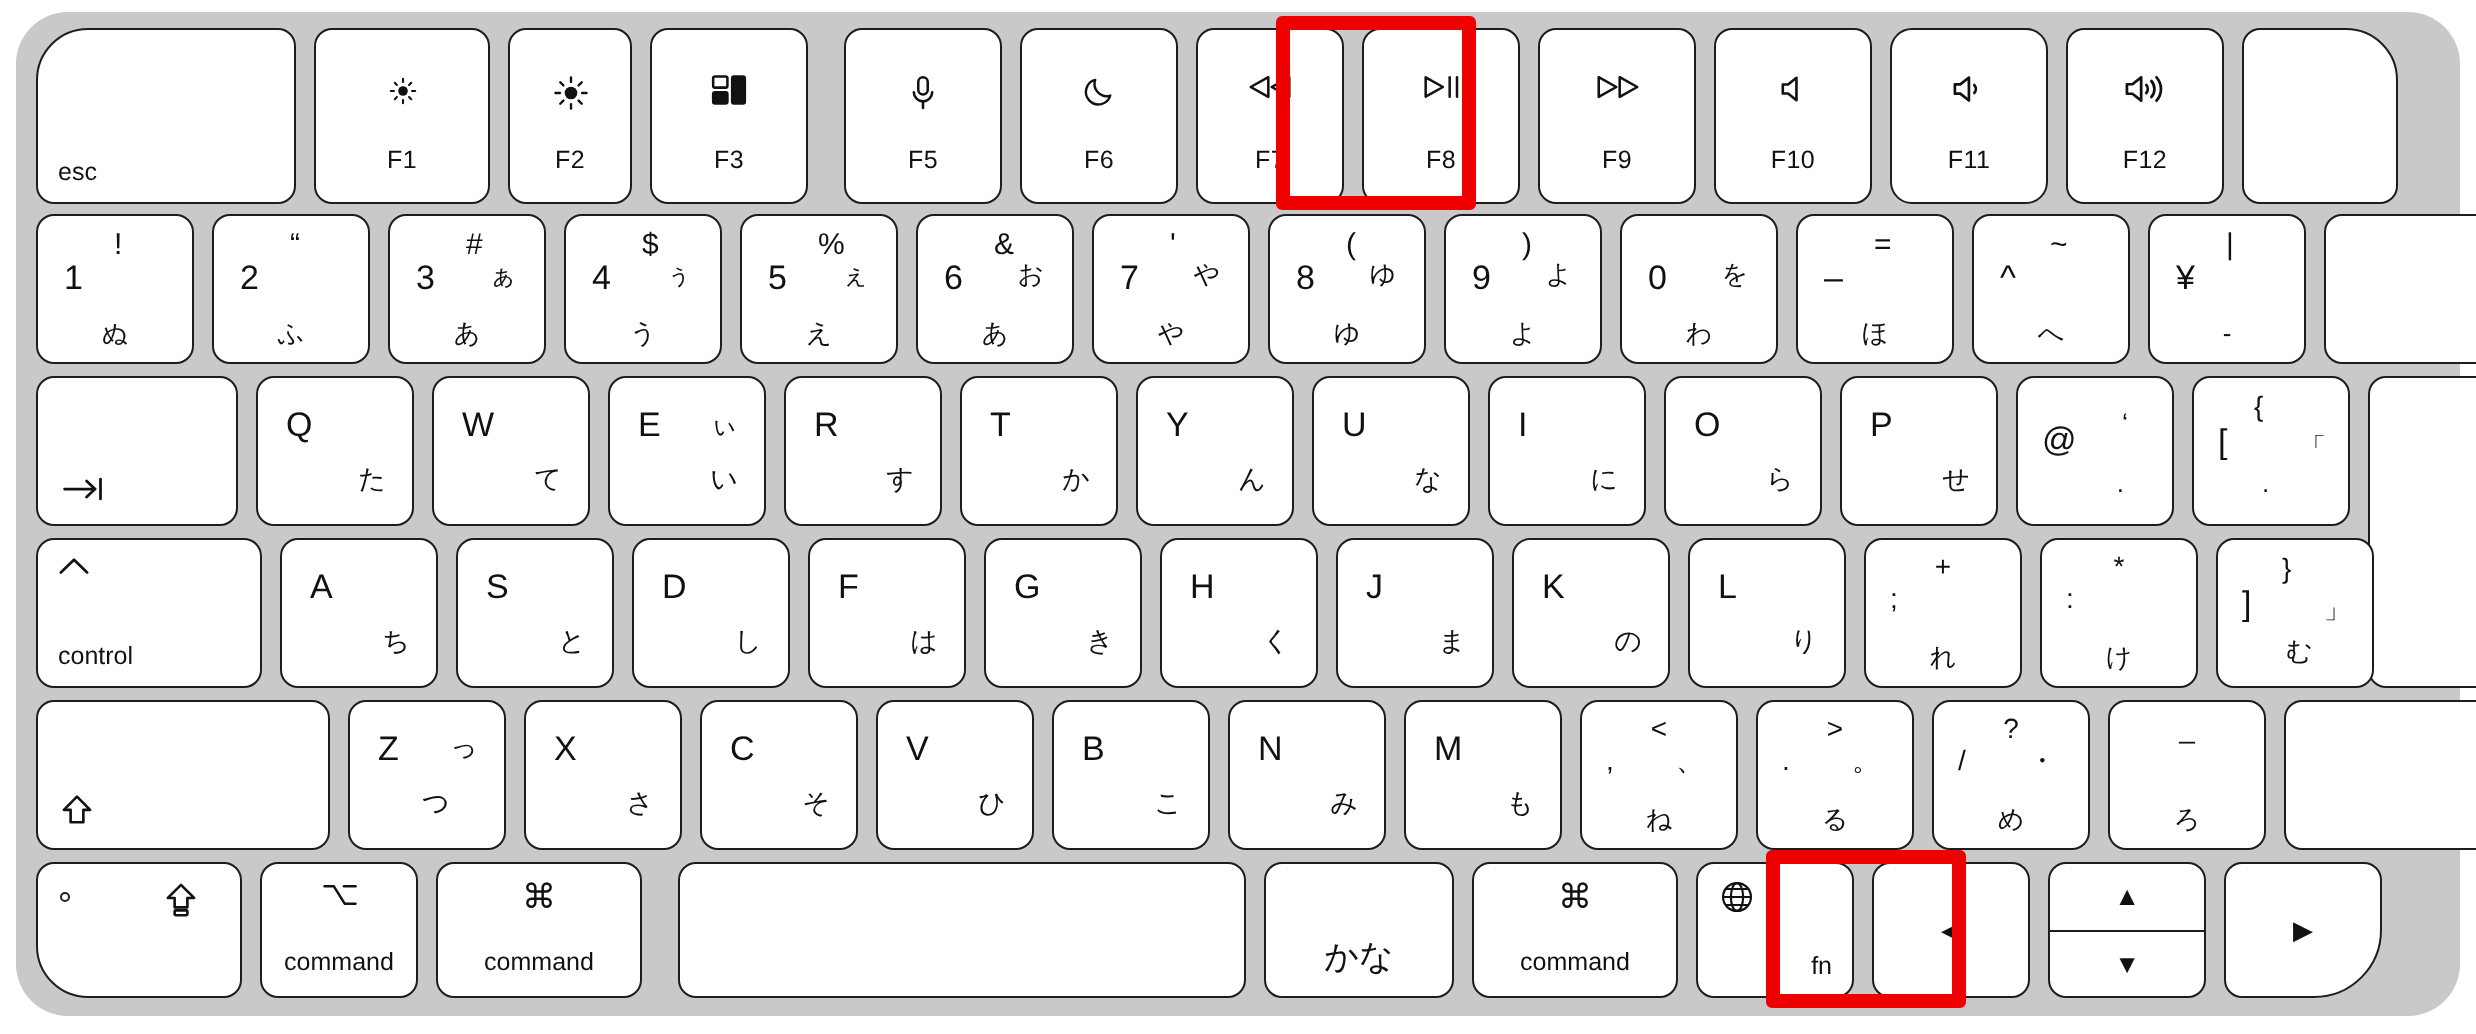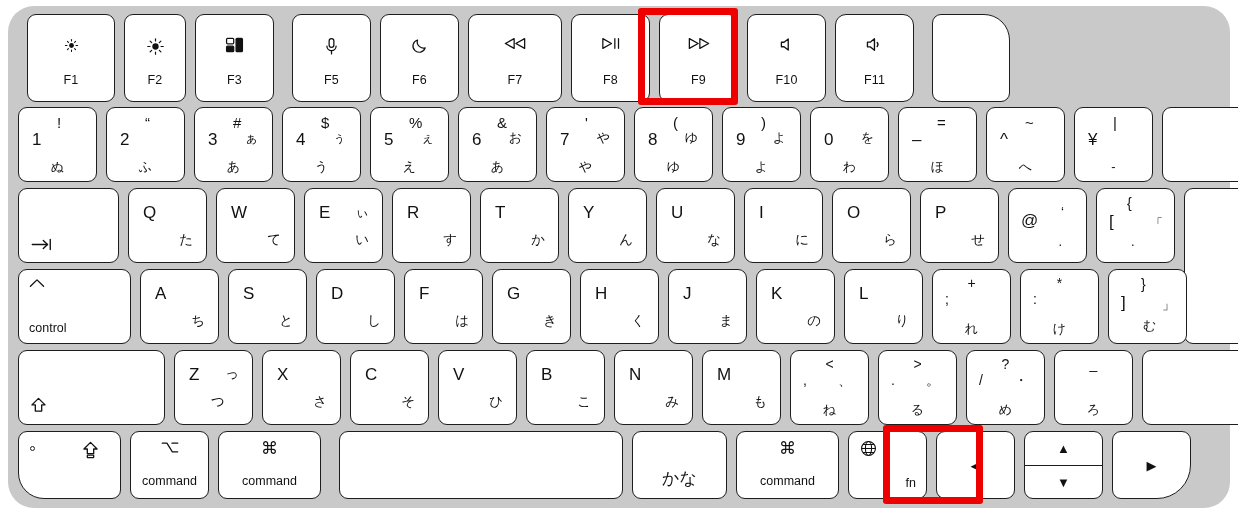--- a/index.html
+++ b/index.html
@@ -198,20 +198,23 @@
   }
   svg { display: block; }
 </style>
 </head>
 <body>
 
 <div id="keyboard">
 
   <div class="row" style="top:8px; left:10px; height:88px;">
 
+    <div class="key round-tl" style="width:130px;">
+      <span class="lbl botleft">esc</span>
+    </div>
     <div class="spacer" style="width:9px;"></div>
 
     <div class="key" style="width:88px;">
       <span class="lbl fn-icon">
         <svg width="17" height="17" viewBox="0 0 24 24" fill="none" stroke="#111" stroke-width="1.5" style="margin:0 auto;">
           <circle cx="12" cy="12" r="3.4" fill="#111" stroke="none"></circle>
           <g stroke-linecap="round">
             <line x1="12" y1="3.4" x2="12" y2="5.6"></line>
               <line x1="12" y1="18.4" x2="12" y2="20.6"></line>
             <line x1="3.4" y1="12" x2="5.6" y2="12"></line>
@@ -276,21 +279,21 @@
     <div class="key" style="width:79px;">
       <span class="lbl fn-icon">
         <svg width="17" height="17" viewBox="0 0 24 24" fill="none" stroke="#111" stroke-width="1.7" style="margin:0 auto;">
           <path d="M20 15.2A8.6 8.6 0 0 1 9.3 4.2 8.8 8.8 0 1 0 20 15.2Z" stroke-linejoin="round"></path>
         </svg>
       </span>
       <span class="lbl fn-name">F6</span>
     </div>
     <div class="spacer" style="width:9px;"></div>
 
-    <div class="key" style="width:94px;">
+    <div class="key" style="width:74px;">
       <span class="lbl fn-icon">
         <svg width="22" height="13" viewBox="0 0 26 14" fill="none" stroke="#111" stroke-width="1.5" style="margin:0 auto;">
           <path d="M12 1.2 1.6 7 12 12.8Z" stroke-linejoin="round"></path>
           <path d="M24.4 1.2 14 7l10.4 5.8Z" stroke-linejoin="round"></path>
         </svg>
       </span>
       <span class="lbl fn-name">F7</span>
     </div>
     <div class="spacer" style="width:9px;"></div>
 
@@ -331,20 +334,31 @@
       <span class="lbl fn-icon">
         <svg width="18" height="15" viewBox="0 0 20 16" fill="none" stroke="#111" stroke-width="1.5" style="margin:0 auto;">
           <path d="M9.4 1.6 4.6 5.4H1.6v5.2h3l4.8 3.8Z" stroke-linejoin="round"></path>
           <path d="M12.4 5.8a3.4 3.4 0 0 1 0 4.4" stroke-linecap="round"></path>
         </svg>
       </span>
       <span class="lbl fn-name">F11</span>
     </div>
     <div class="spacer" style="width:9px;"></div>
 
+    <div class="key" style="width:79px;">
+      <span class="lbl fn-icon">
+        <svg width="21" height="15" viewBox="0 0 23 16" fill="none" stroke="#111" stroke-width="1.5" style="margin:0 auto;">
+          <path d="M9.4 1.6 4.6 5.4H1.6v5.2h3l4.8 3.8Z" stroke-linejoin="round"></path>
+          <path d="M12.2 5.8a3.4 3.4 0 0 1 0 4.4" stroke-linecap="round"></path>
+          <path d="M15.0 3.6a6.6 6.6 0 0 1 0 8.8" stroke-linecap="round"></path>
+          <path d="M17.8 1.6a9.6 9.6 0 0 1 0 12.8" stroke-linecap="round"></path>
+        </svg>
+      </span>
+      <span class="lbl fn-name">F12</span>
+    </div>
     <div class="spacer" style="width:9px;"></div>
 
     <div class="key round-tr" style="width:78px;">
       <span class="lbl center-ico">
         
       </span>
     </div>
   </div>
 
   <div class="row" style="top:101px; left:10px; height:75px;">

